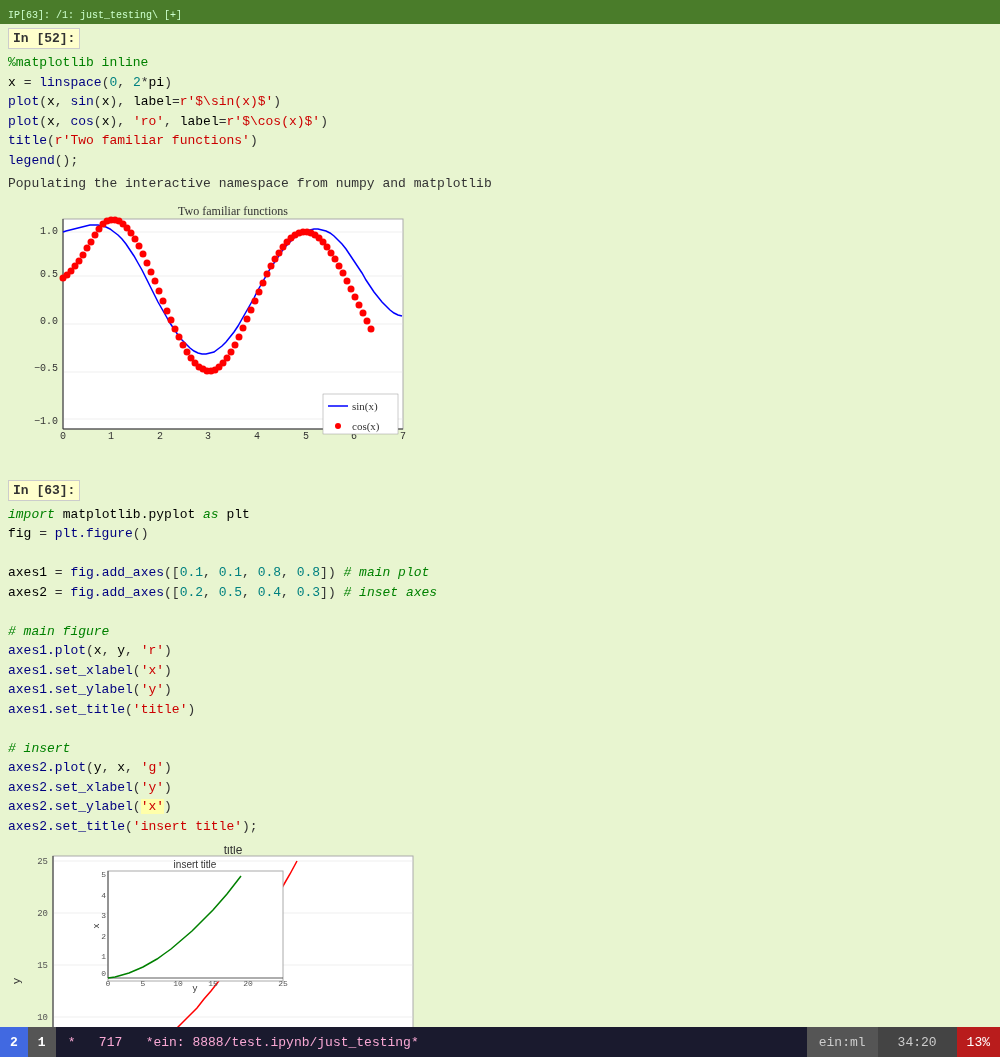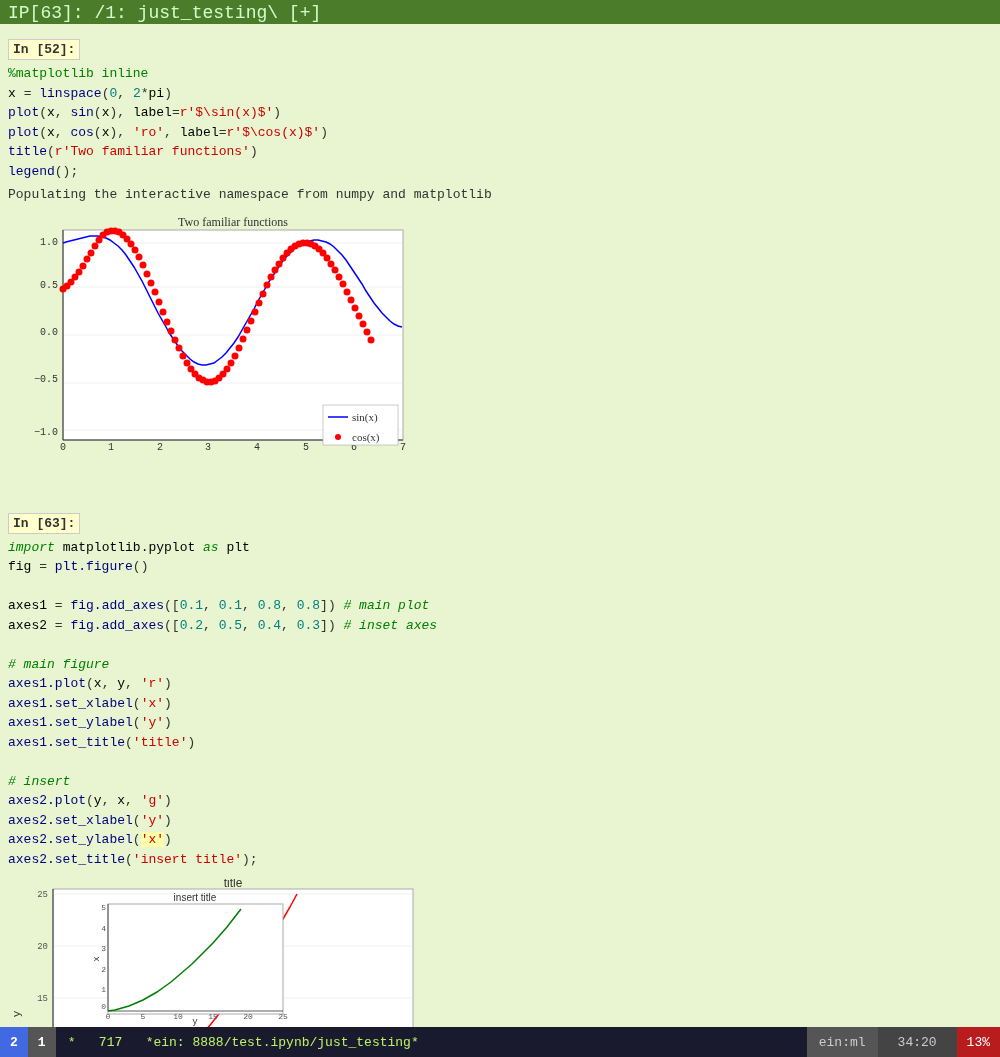--- a/index.html
+++ b/index.html
@@ -10,37 +10,37 @@
       font-family: 'Courier New', Courier, monospace;
       font-size: 13px;
       overflow: hidden;
     }
 
     
     #title-bar {
       background: #4a7c2a;
       color: #ccffcc;
       padding: 3px 8px;
-      font-size: 18px;
+      font-size: 10px;
       height: 24px;
       display: flex;
-      align-items: flex-start;
+      align-items: flex-end;
     }
 
     
     #notebook {
       background: #e8f5d0;
       height: calc(1057px - 24px - 30px);
       overflow-y: auto;
       padding: 0;
     }
 
     
     .cell {
-      padding: 15px 8px;
+      padding: 4px 8px;
     }
 
     
     .in-prompt {
       background: #ffffcc;
       color: #333;
       font-weight: bold;
       font-size: 13px;
       padding: 2px 4px;
       display: inline-block;
@@ -111,21 +111,21 @@
       background: #555;
       color: white;
       padding: 0 10px;
       height: 100%;
       display: flex;
       align-items: center;
       font-weight: bold;
     }
 
     .status-center {
-      color: #bef264;
+      color: #f9a8d4;
       padding: 0 12px;
       flex: 1;
     }
 
     .status-right {
       display: flex;
       align-items: center;
       gap: 0;
       height: 100%;
     }

